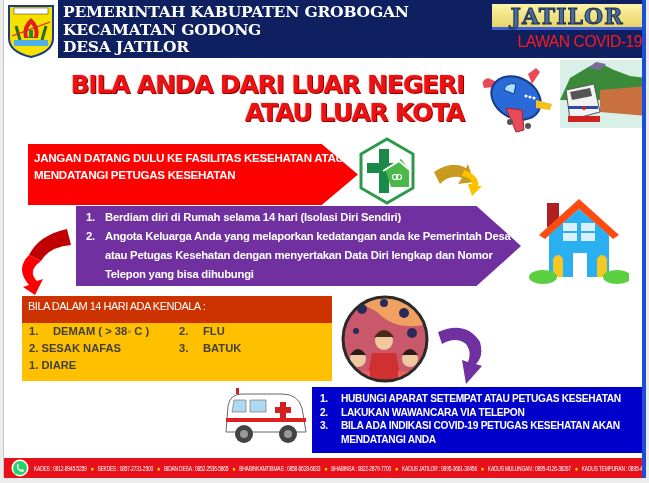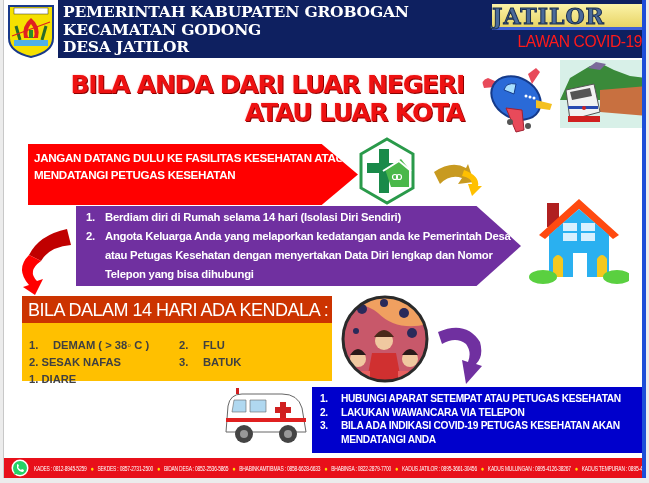--- a/index.html
+++ b/index.html
@@ -6,21 +6,21 @@
   html, body { width: 649px; height: 483px; overflow: hidden; background: #ececec; }
   body { font-family: "Liberation Sans", sans-serif; position: relative; }
   .slide { position: absolute; left: 3px; top: 0; width: 643px; height: 478px; background: #ffffff; overflow: hidden; border-left: 1px solid #c8c8c8; border-right: 4px solid #1d4ed8; }
 
   
   .header { position: absolute; left: 0; top: 0; width: 643px; height: 60px; background: #ffffff; }
   .header-band { position: absolute; left: 54px; top: 0; width: 589px; height: 58px; background: #0e2060; }
   .logo { position: absolute; left: 2px; top: 2px; width: 50px; height: 56px; }
   .gov-lines { position: absolute; left: 59px; top: 3px; color: #ffffff; font-family: "DejaVu Serif", "Liberation Serif", serif; font-weight: bold; font-size: 15.5px; line-height: 17.5px; letter-spacing: -0.2px; }
   .brand { position: absolute; left: 488px; top: 4px; width: 150px; }
-  .brand-name { height: 26px; background: linear-gradient(180deg,#fbf3a8,#e8d466); border-bottom: 3px solid #3e5fd8; color: #4a6a9a; font-family: "DejaVu Serif", serif; font-weight: bold; font-size: 22px; letter-spacing: 1px; line-height: 24px; -webkit-text-stroke: 1px #1a2e50; }
+  .brand-name { height: 26px; background: linear-gradient(180deg,#fbf3a8,#e8d466); border-bottom: 3px solid #3e5fd8; color: #4a6a9a; font-family: "DejaVu Serif", serif; font-weight: bold; font-size: 22px; text-align: center; letter-spacing: 1px; line-height: 24px; -webkit-text-stroke: 1px #1a2e50; }
   .brand-tag { color: #ff1a1a; font-family: "Liberation Sans", sans-serif; font-size: 17px; letter-spacing: -0.5px; text-align: right; margin-top: 2px; transform: scaleX(0.92); transform-origin: right; white-space: nowrap; }
 
   
   .title { position: absolute; left: 40px; top: 71px; width: 420px; text-align: right; color: #ee1111; font-family: "DejaVu Sans", sans-serif; font-weight: bold; font-size: 25px; line-height: 28px; letter-spacing: -1.2px; text-shadow: 1px 1px 0 #8a0000, 0 0 2px #ffb0b0; }
 
   
   .plane { position: absolute; left: 472px; top: 60px; width: 82px; height: 76px; }
   .train { position: absolute; left: 556px; top: 60px; width: 87px; height: 68px; }
 
   
@@ -33,22 +33,22 @@
   
   .purple-banner { position: absolute; left: 72px; top: 206px; width: 445px; height: 80px; background: #7030a0; clip-path: polygon(0 0, 90% 0, 100% 50%, 90% 100%, 0 100%); }
   .purple-banner ol { list-style: none; color: #ffffff; font-weight: bold; font-size: 11.3px; line-height: 19px; padding: 2px 0 0 10px; letter-spacing: -0.25px; }
   .purple-banner li { display: flex; }
   .purple-banner .num { width: 19px; flex-shrink: 0; }
   .red-arrow { position: absolute; left: 5px; top: 225px; width: 68px; height: 70px; }
   .house { position: absolute; left: 525px; top: 193px; width: 100px; height: 92px; }
 
   
   .kendala { position: absolute; left: 18px; top: 296px; width: 310px; height: 85px; background: #ffc000; }
-  .kendala-head { height: 27px; background: #cc3300; color: #ffffff; font-size: 18px; letter-spacing: -0.5px; padding: 4px 0 0 6px; transform-origin: left; }
-  .kendala-grid { display: grid; grid-template-columns: 150px 160px; padding: 14px 0 0 7px; color: #404040; font-weight: bold; font-size: 11.2px; line-height: 17px; }
+  .kendala-head { height: 27px; background: #cc3300; color: #ffffff; font-size: 11px; letter-spacing: -0.5px; padding: 4px 0 0 6px; transform-origin: left; }
+  .kendala-grid { display: grid; grid-template-columns: 150px 160px; padding: 0 0 0 7px; color: #404040; font-weight: bold; font-size: 11.2px; line-height: 17px; }
   .kendala-grid .num { display: inline-block; width: 24px; }
 
   .virus-circle { position: absolute; left: 334px; top: 293px; width: 94px; height: 92px; }
   .purple-arrow { position: absolute; left: 432px; top: 322px; width: 50px; height: 62px; }
 
   
   .blue-box { position: absolute; left: 308px; top: 387px; width: 333px; height: 66px; background: #0000cc; }
   .blue-box ol { list-style: none; color: #ffffff; font-weight: bold; font-size: 10.2px; line-height: 13.6px; padding: 5px 0 0 8px; letter-spacing: -0.3px; }
   .blue-box li { display: flex; }
   .blue-box .num { width: 21px; flex-shrink: 0; }

